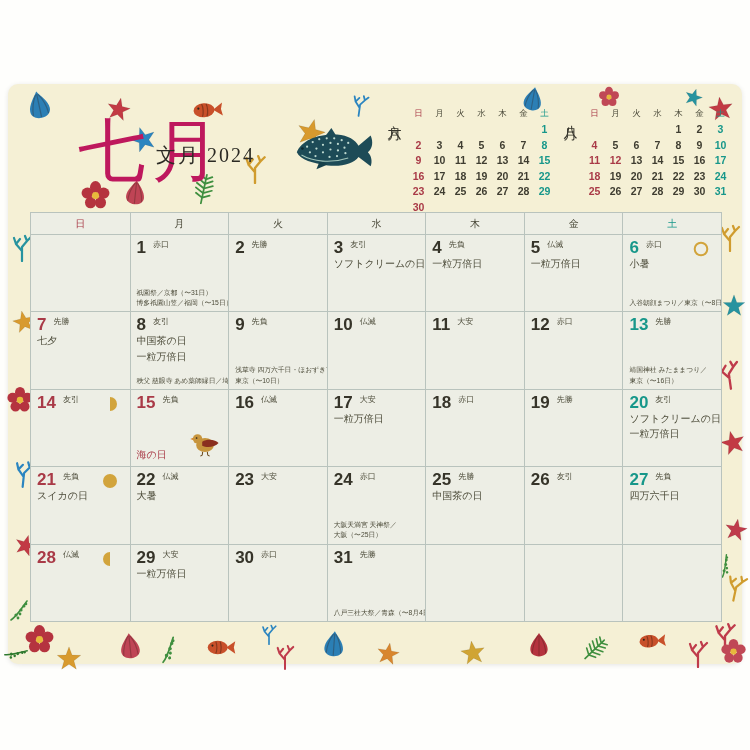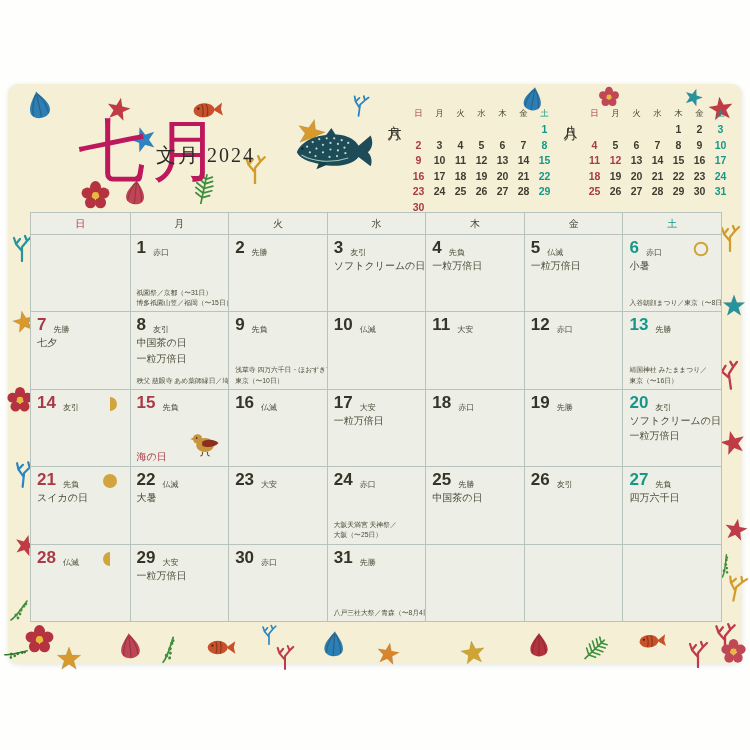--- a/index.html
+++ b/index.html
@@ -30,21 +30,21 @@
   .main-cal{position:absolute;left:30px;top:212px;width:692px;height:410px;z-index:2;
             background:var(--grid-bg,#edeee5);border:1px solid var(--grid-line,#b9c3bd);
             display:grid;grid-template-columns:repeat(7,1fr);grid-template-rows:21px repeat(5,1fr);
             box-sizing:border-box;}
   .mc-h{display:flex;align-items:center;justify-content:center;font-size:10px;color:#4b4a3a;}
   .mc-cell{position:relative;padding:4px 3px 2px 6px;box-sizing:border-box;overflow:hidden;}
   .bl{border-left:1px solid var(--grid-line,#b9c3bd);}
   .bt{border-top:1px solid var(--grid-line,#b9c3bd);}
   .dateline{display:flex;align-items:flex-start;}
   .date{font-size:17px;font-weight:700;color:#363429;line-height:1;}
-  .rokuyo{font-size:8px;color:#4c4b39;margin-left:7px;margin-top:8px;}
+  .rokuyo{font-size:8px;color:#4c4b39;margin-left:7px;margin-top:0;}
   .note{font-size:10px;color:#4c4b39;line-height:1.45;margin-top:1px;white-space:nowrap;}
   .note-red{color:var(--sunday-red,#a93a47);margin-top:37px;}
   .foot{position:absolute;left:6px;right:1px;bottom:3px;font-size:6.8px;color:#4c4b39;line-height:1.5;}
   .foot div{white-space:nowrap;}
   .moon{position:absolute;top:6px;right:12px;}
 </style>
 </head>
 <body>
 
 <div class="photo">

